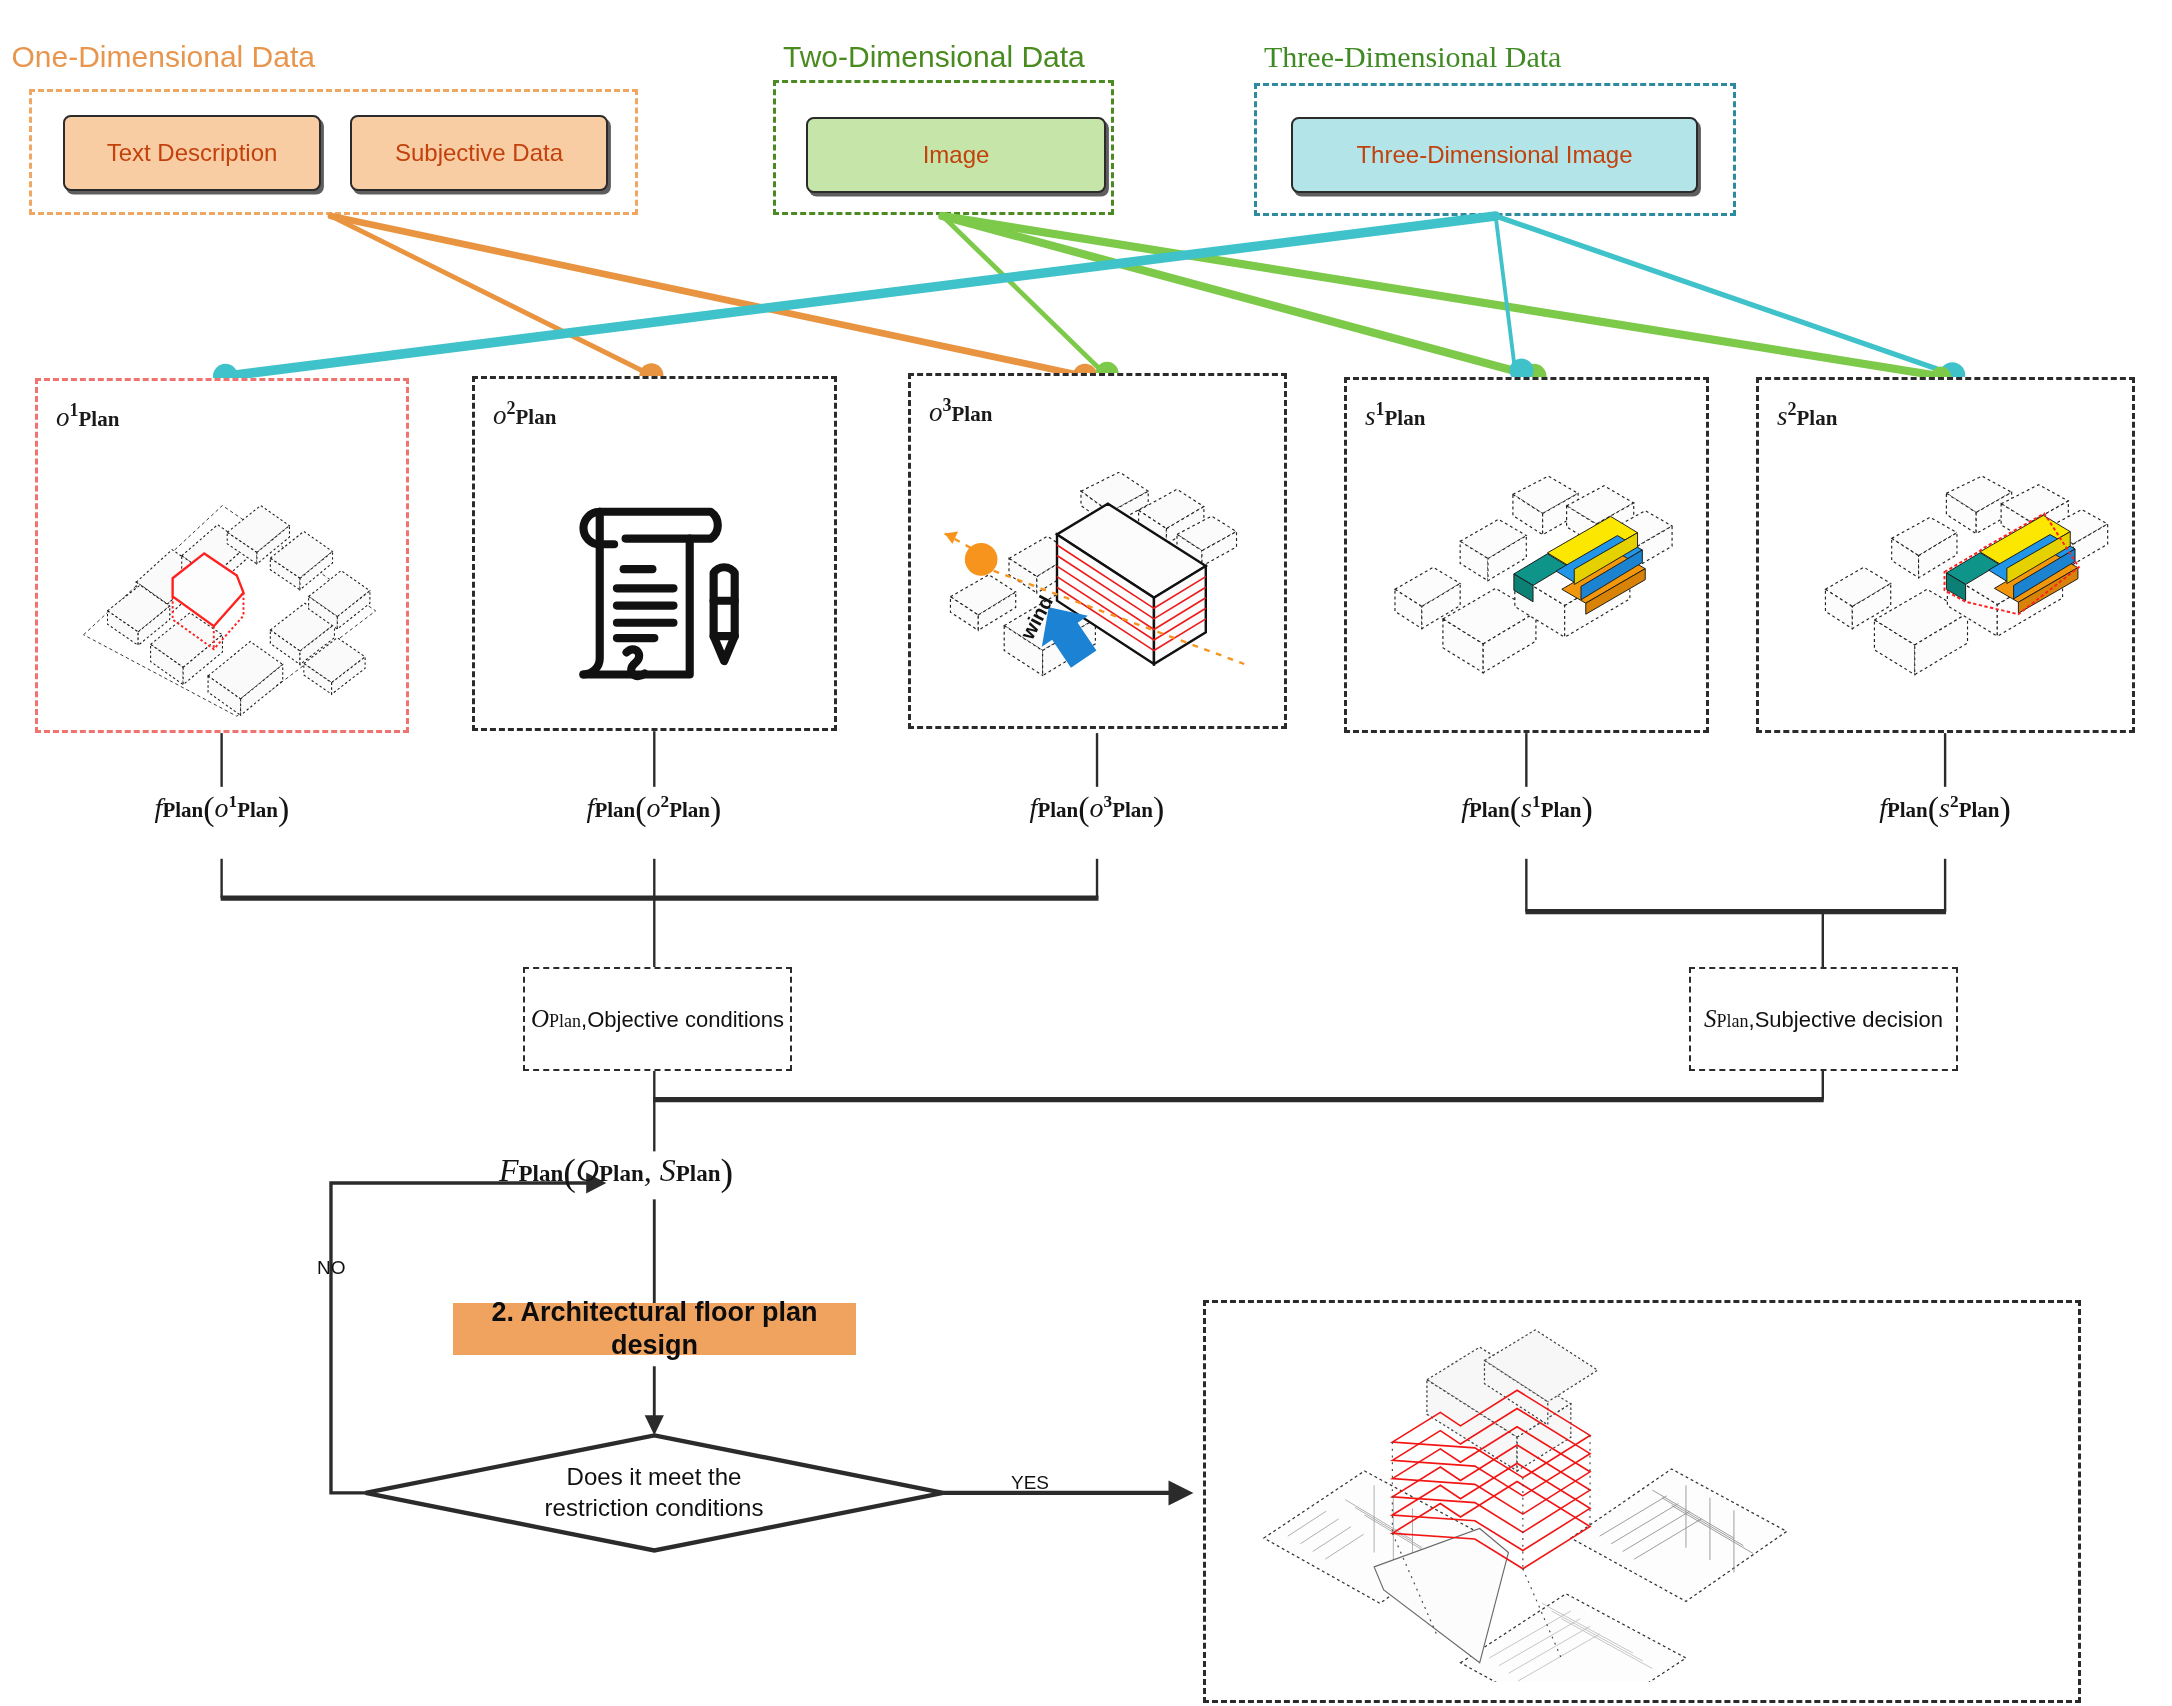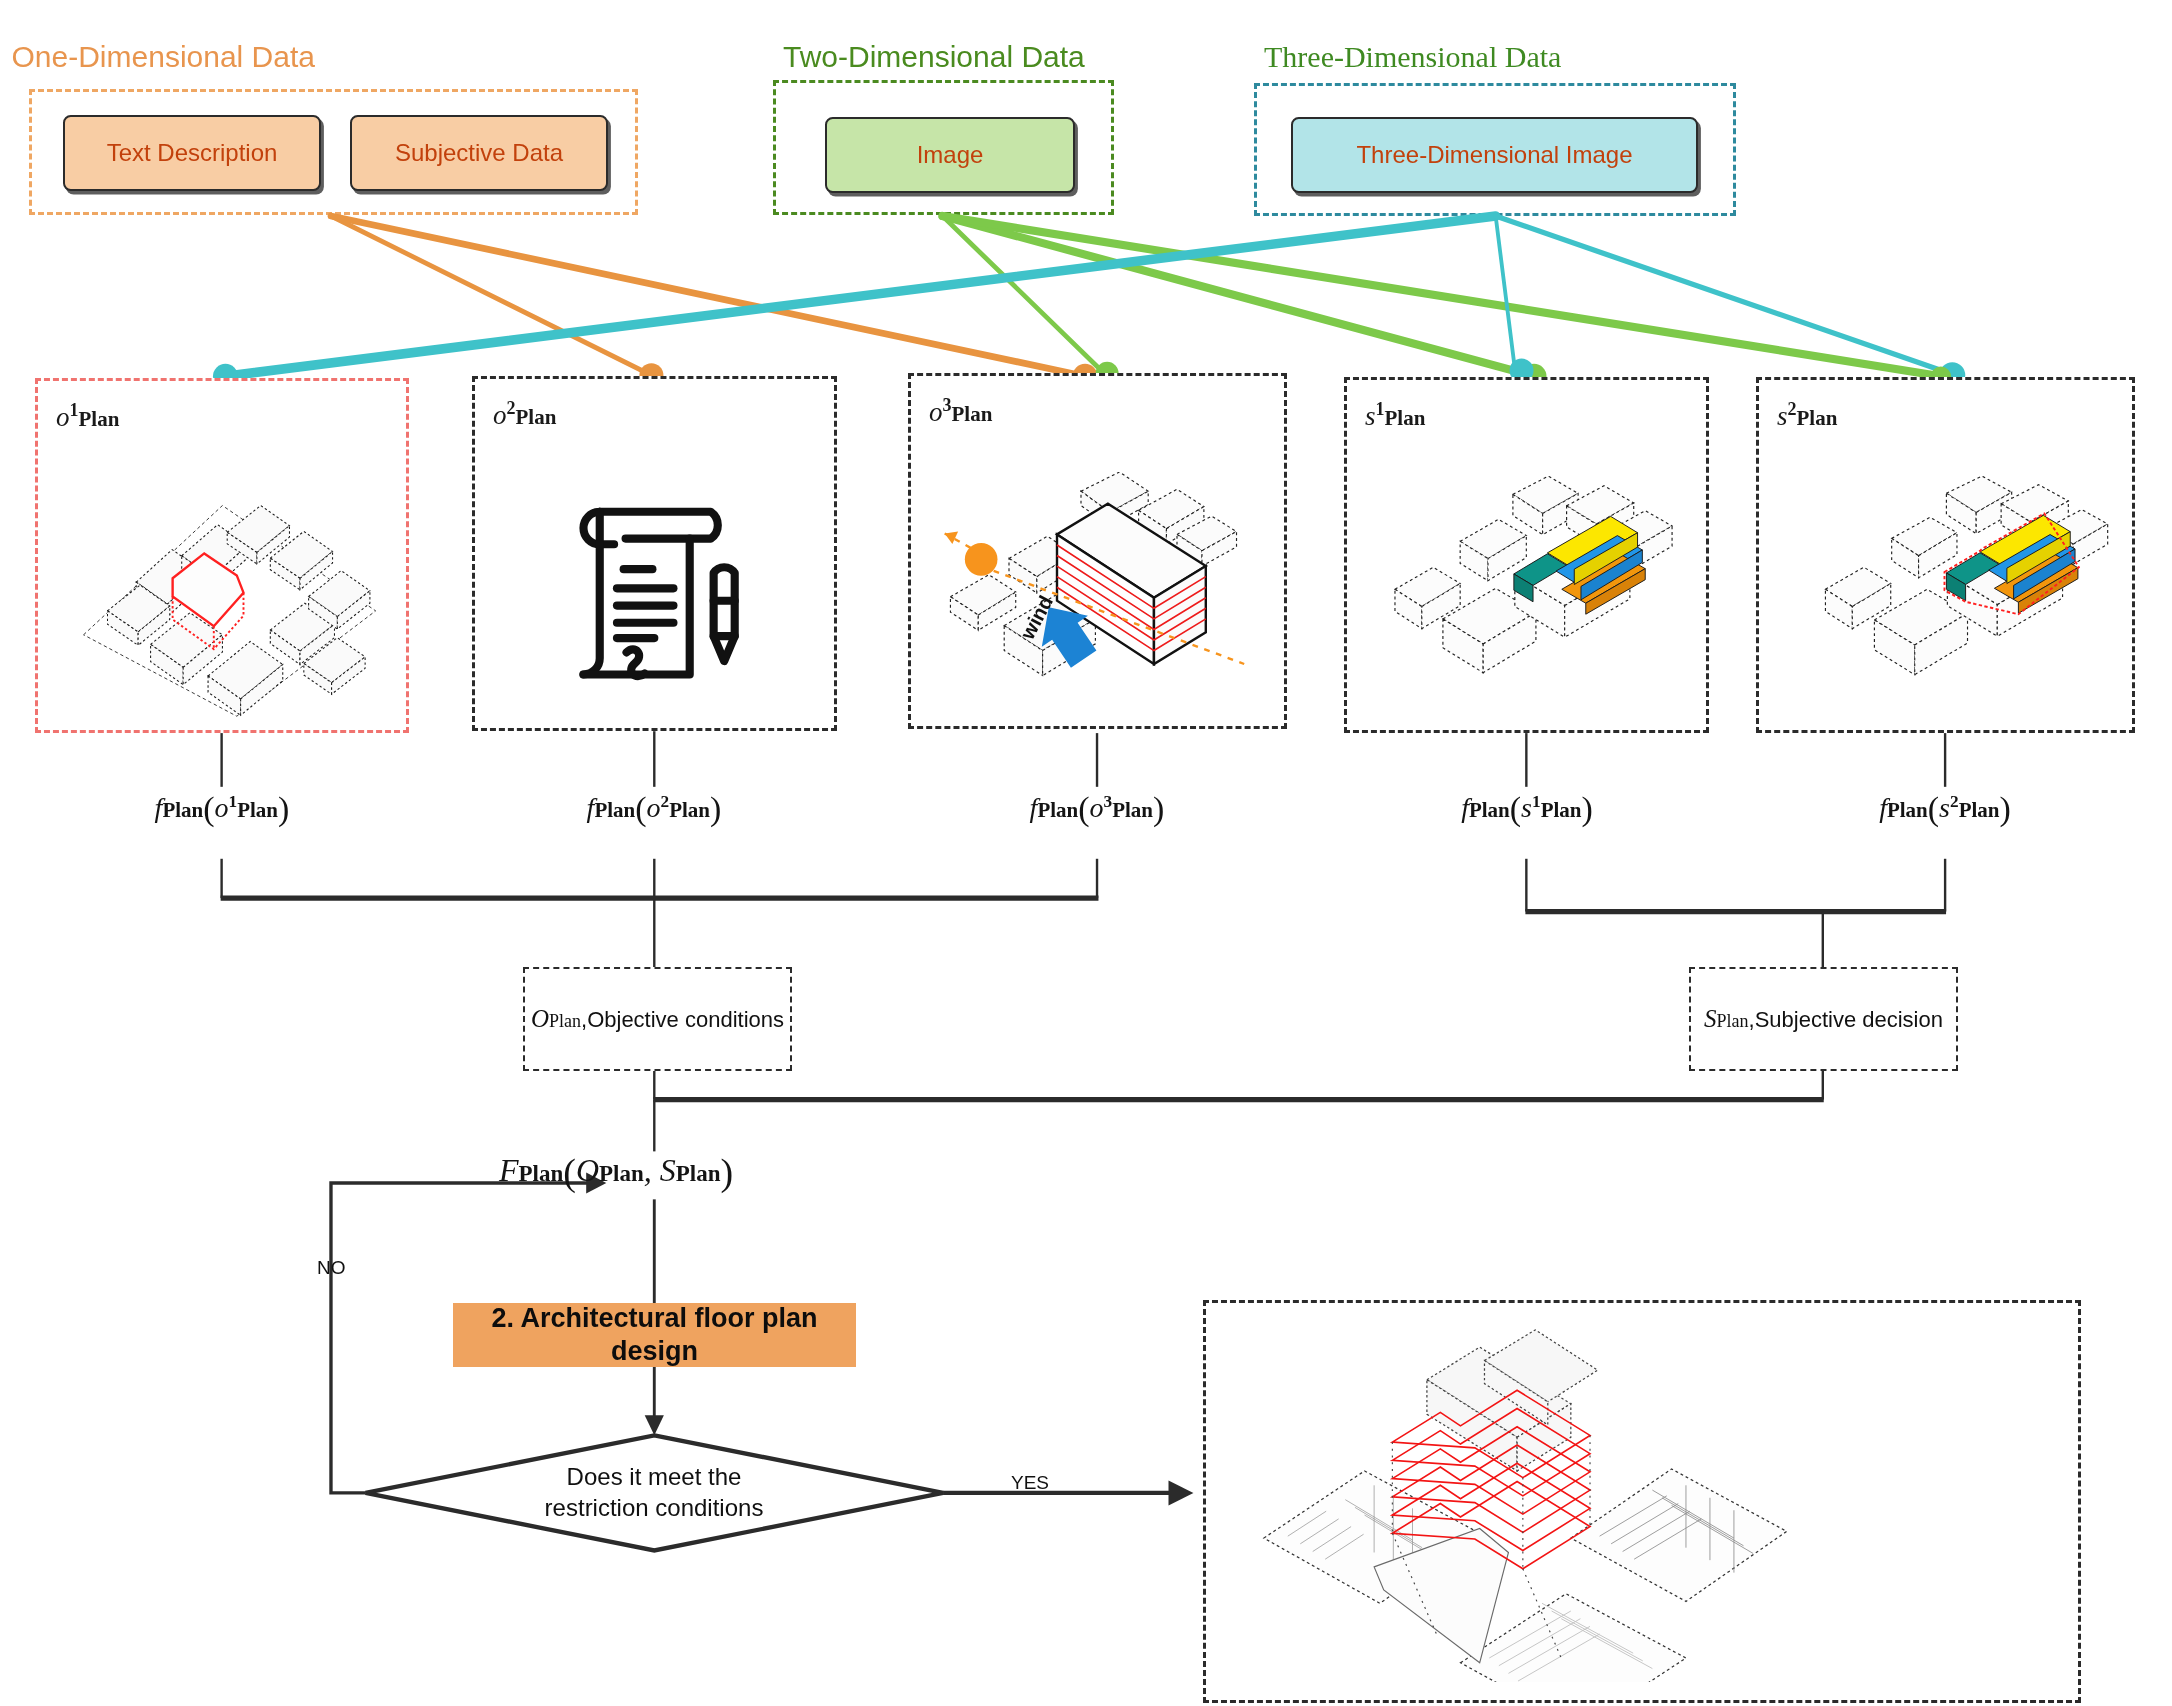--- a/index.html
+++ b/index.html
@@ -72,21 +72,21 @@
   <div class="group-title t-1d" style="left:11.5px;top:40px;">One-Dimensional Data</div>
   <div class="group-title t-2d" style="left:783px;top:40px;">Two-Dimensional Data</div>
   <div class="group-title t-3d" style="left:1264px;top:40px;font-family:Liberation Serif, serif;">Three-Dimensional Data</div>
 
   <div class="dashgroup dg-1d" style="left:29px;top:89px;width:609px;height:126px;"></div>
   <div class="dashgroup dg-2d" style="left:773px;top:80px;width:341px;height:135px;"></div>
   <div class="dashgroup dg-3d" style="left:1254px;top:83px;width:482px;height:133px;"></div>
 
   <div class="chip chip-1d" style="left:63px;top:115px;width:258px;height:76px;">Text Description</div>
   <div class="chip chip-1d" style="left:350px;top:115px;width:258px;height:76px;">Subjective Data</div>
-  <div class="chip chip-2d" style="left:825px;top:117px;width:250px;height:76px;text-align:center;">Image</div>
+  <div class="chip chip-2d" style="left:806px;top:117px;width:300px;height:76px;text-align:center;">Image</div>
   <div class="chip chip-3d" style="left:1291px;top:117px;width:407px;height:76px;">Three-Dimensional Image</div>
 
   <svg class="layer" viewBox="0 0 4528 3558">
 
     <g stroke="#E89440" fill="none" stroke-linecap="round">
       <line x1="690" y1="450" x2="1358" y2="782" stroke-width="10"></line>
       <line x1="690" y1="450" x2="2262" y2="784" stroke-width="14"></line>
     </g>
 
     <g stroke="#7DC94A" fill="none" stroke-linecap="round">
@@ -406,21 +406,21 @@
   </div>
 
   <div class="bigformula" style="left:499px;top:1150px;">
     <span>F</span><span class="sub">Plan</span><span class="par">(</span><span>O</span><span class="sub">Plan</span>,&nbsp;<span>S</span><span class="sub">Plan</span><span class="par">)</span>
   </div>
 
   <div class="edge-label" style="left:317px;top:1257px;">NO</div>
 
   <div class="edge-label" style="left:1011px;top:1472px;">YES</div>
 
-  <div class="stepbox" style="left:453px;top:1303px;width:403px;height:64px;">2. Architectural floor plan design</div>
+  <div class="stepbox" style="left:453px;top:1303px;width:403px;height:52px;">2. Architectural floor plan design</div>
 
   <div class="diamond-text" style="left:654px;top:1461px;">
     <div>Does it meet the</div>
     <div>restriction conditions</div>
   </div>
 
   <div class="result" style="left:1203px;top:1300px;width:878px;height:403px;">
     <svg class="axofig" style="left:48px;top:24px;" width="720" height="355" viewBox="0 0 1500 740">
 
       <g stroke="#333" stroke-width="2.6" fill="#fdfdfd" stroke-dasharray="6 6">

